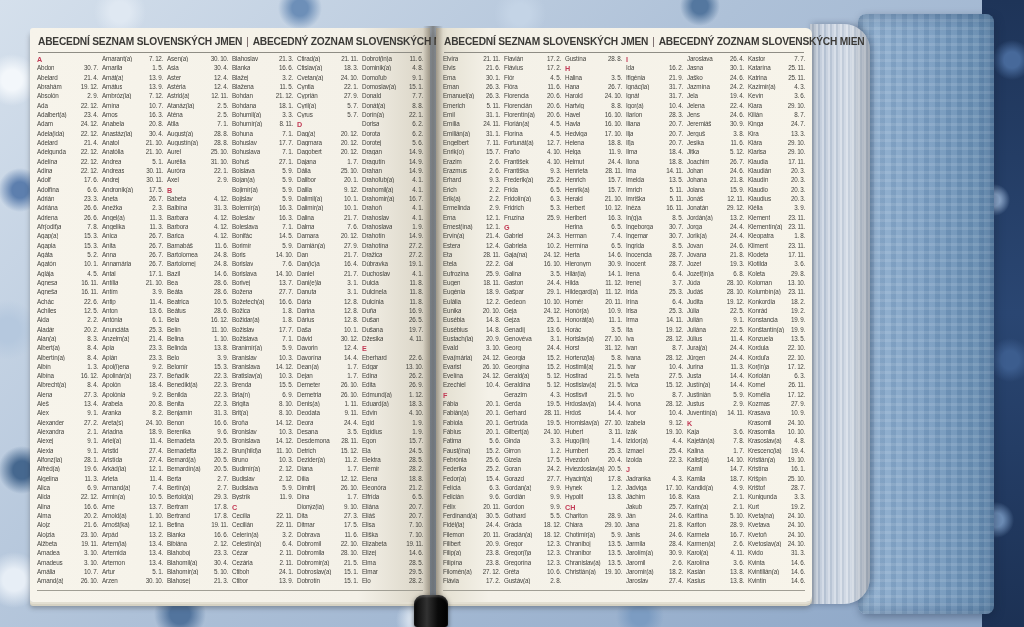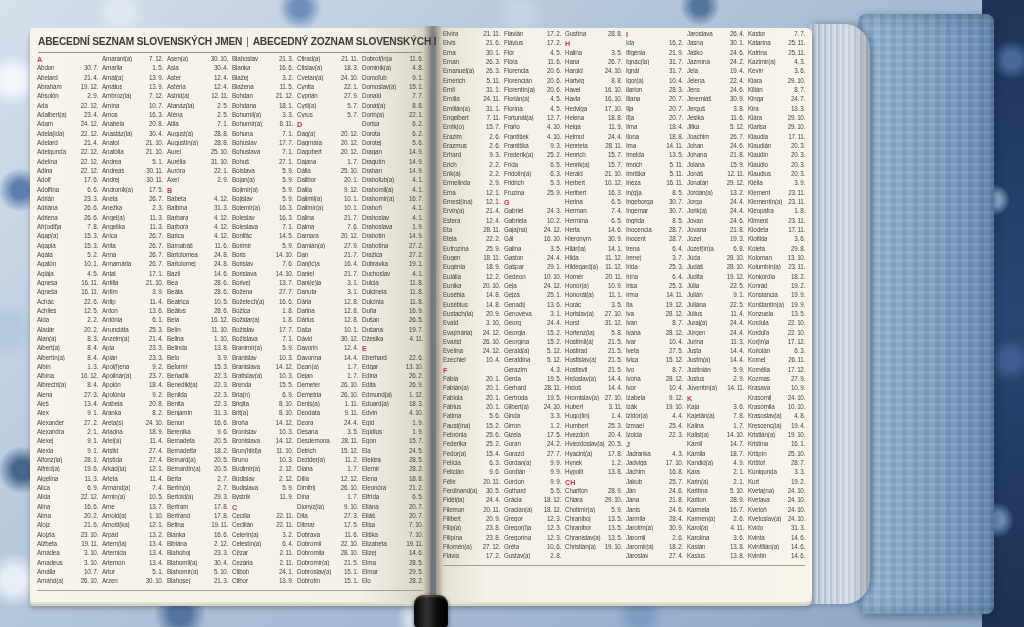--- a/index.html
+++ b/index.html
@@ -1498,20 +1498,23 @@
         </div>
         <div class="row">
           <span class="nm">Elo</span>
           <span class="dt">28. 2.</span>
         </div>
       </div>
     </div>
 </div>
 
 <div class="page right">
+  <div class="page-header">
+    <span>ABECEDNÍ SEZNAM SLOVENSKÝCH JMEN</span><span class="sep">|</span><span>ABECEDNÝ ZOZNAM SLOVENSKÝCH MIEN</span>
+  </div>
   <div class="cols" id="right-cols">
       <div class="col">
         <div class="row">
           <span class="nm">Elvíra</span>
           <span class="dt">21. 11.</span>
         </div>
         <div class="row">
           <span class="nm">Elvis</span>
           <span class="dt">21. 6.</span>
         </div>

